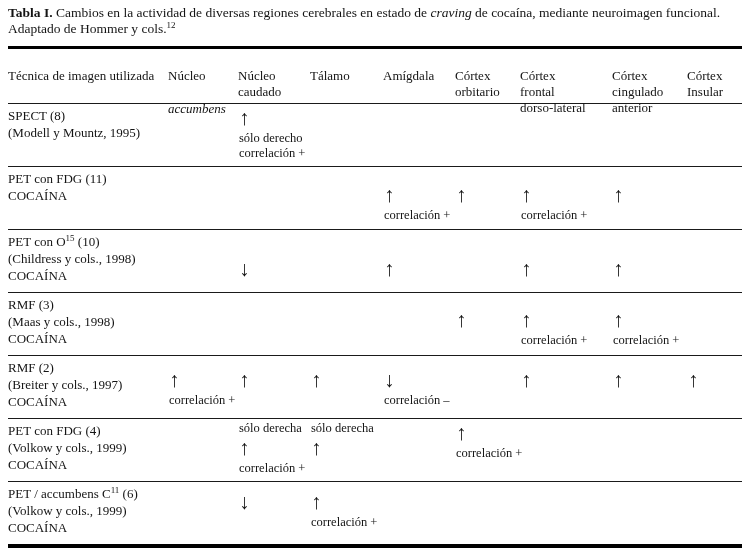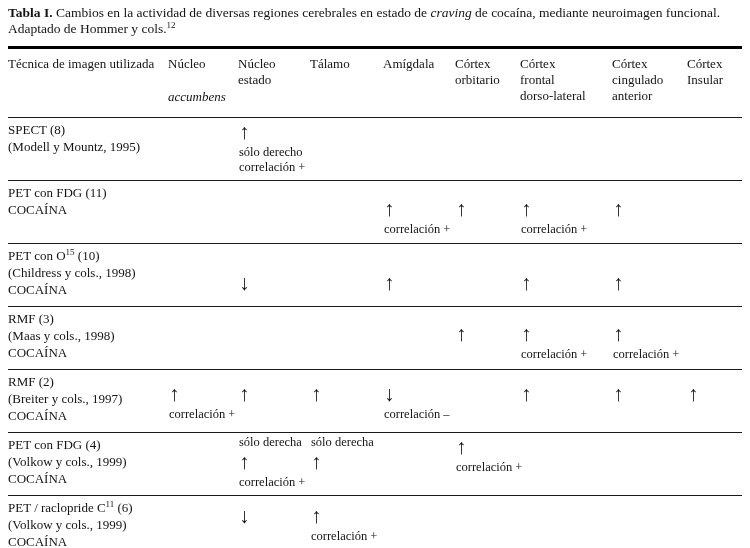--- a/index.html
+++ b/index.html
@@ -22,22 +22,22 @@
     margin-top: 9px;
     border-top: 3px solid #000;
     border-bottom: 4px solid #000;
     width: 734px;
   }
   .grid {
     display: grid;
     grid-template-columns: 160px 70px 72px 73px 72px 65px 92px 75px 55px;
   }
   .thead {
-    height: 69px;
-    padding-top: 7px;
+    height: 55px;
+    padding-top: 19px;
     border-bottom: 1px solid #1a1a1a;
   }
   .hl { font-size: 13px; line-height: 16px; }
   .hc0 { white-space: nowrap; }
 
   .trow { height: 63px; border-bottom: 1px solid #1a1a1a; }
   .trow.last { height: 62px; border-bottom: none; }
 
   .tech { padding-top: 3px; }
   .tline { font-size: 13px; line-height: 17px; white-space: nowrap; }
@@ -70,21 +70,21 @@
     <div class="grid thead">
       <div class="hc hc0">
         <div class="hl">Técnica de imagen utilizada</div>
       </div>
       <div class="hc">
         <div class="hl">Núcleo</div>
         <div class="hl italic">accumbens</div>
       </div>
       <div class="hc">
         <div class="hl">Núcleo</div>
-        <div class="hl">estado</div>
+        <div class="hl">caudado</div>
       </div>
       <div class="hc">
         <div class="hl">Tálamo</div>
       </div>
       <div class="hc">
         <div class="hl">Amígdala</div>
       </div>
       <div class="hc">
         <div class="hl">Córtex</div>
         <div class="hl">orbitario</div>
@@ -250,21 +250,21 @@
           <div class="arrow">↑</div>
           <div class="cell-text">correlación +</div>
         </div>
       <div class="dc"></div>
       <div class="dc"></div>
       <div class="dc"></div>
     </div>
 
     <div class="grid trow row-6 last">
       <div class="tech">
-        <div class="tline"><span>PET / raclopride C</span><sup>11</sup><span> (6)</span></div>
+        <div class="tline"><span>PET / accumbens C</span><sup>11</sup><span> (6)</span></div>
         <div class="tline">(Volkow y cols., 1999)</div>
         <div class="tline">COCAÍNA</div>
       </div>
       <div class="dc"></div>
       <div class="dc">
           <div class="arrow">↓</div>
         </div>
       <div class="dc">
           <div class="arrow">↑</div>
           <div class="cell-text">correlación +</div>

